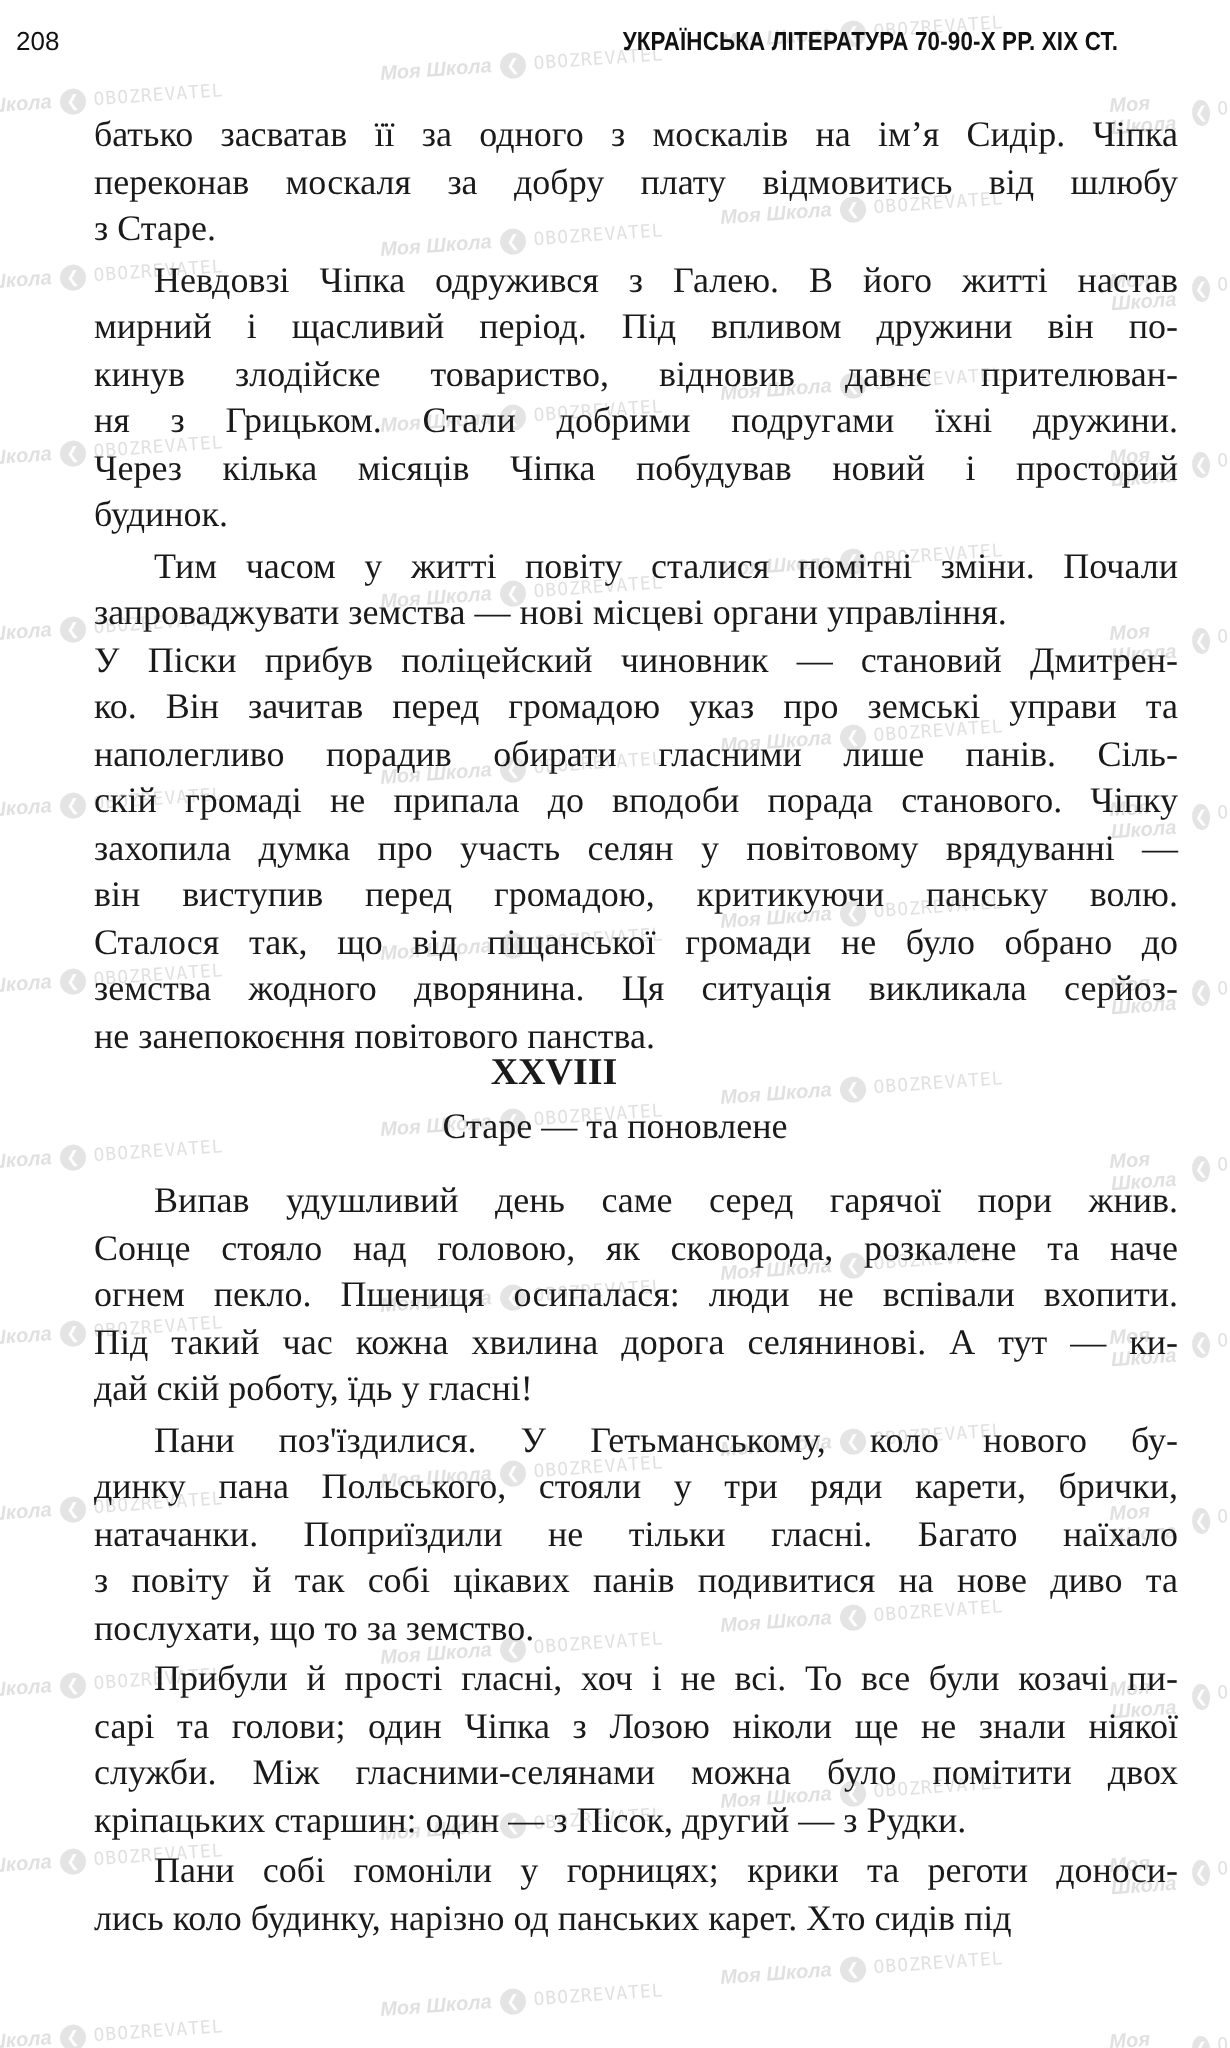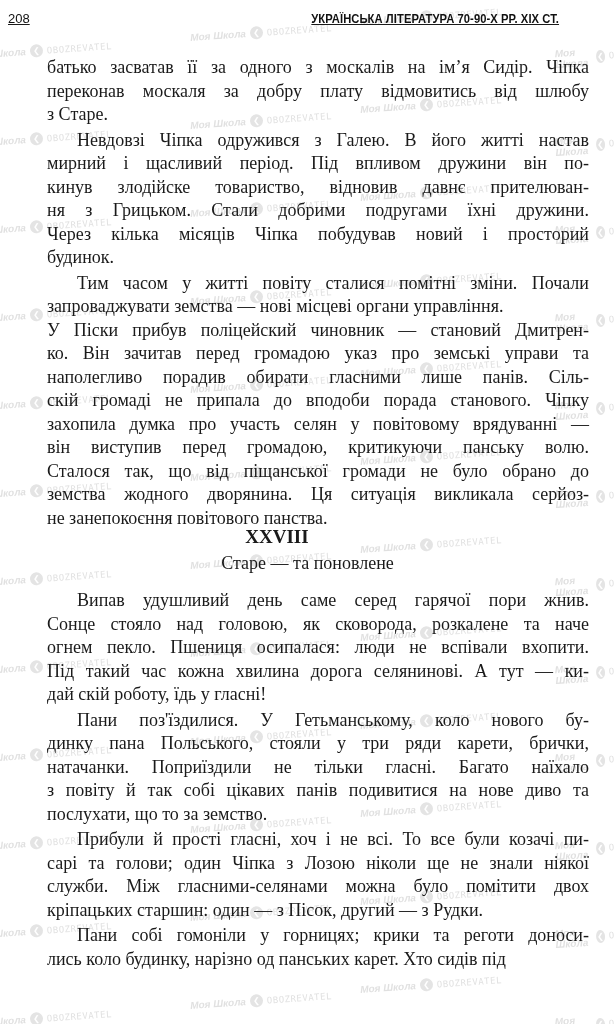--- a/index.html
+++ b/index.html
@@ -13,21 +13,21 @@
   .wm { position: absolute; display: flex; align-items: center; gap: 4px;
         transform: rotate(-4deg); opacity: 0.55; }
   .wm .ms { font-family: "Liberation Sans", sans-serif; font-style: italic; font-weight: bold;
             font-size: 10px; color: #c8c8c8; }
   .wm .circ { width: 13px; height: 13px; border-radius: 50%; background: #cfcfcf;
               display: inline-flex; align-items: center; justify-content: center;
               color: #fff; font-size: 8px; font-family: "DejaVu Sans", sans-serif; }
   .wm .ob { font-family: "DejaVu Sans Mono", monospace; font-size: 9px; color: #c8c8c8; letter-spacing: 0.5px; }
   .content { position: relative; z-index: 1; }
   .header { position: absolute; top: 8px; left: 8px; right: 56px; height: 20px;
-            display: flex; justify-content: space-between; align-items: center; text-decoration: underline; }
+            display: flex; justify-content: space-between; align-items: flex-end; }
   .page-num { font-family: "Liberation Sans", sans-serif; font-size: 13px; color: #111; }
   .running-title { font-family: "Liberation Sans", sans-serif; font-size: 13px; font-weight: bold;
                    color: #111; letter-spacing: 0.1px; transform: scaleX(0.86); transform-origin: right; }
   .block { position: absolute; left: 47px; width: 542px; font-size: 18px; line-height: 23.5px; }
   .line { display: block; text-align: justify; text-align-last: justify; white-space: nowrap; height: 23.5px; overflow: visible; }
   .line.last { text-align-last: left; }
   .line.indent { padding-left: 30px; }
   .chapter-num { position: absolute; top: 526px; left: 0; width: 554px; text-align: center;
                  font-size: 19px; font-weight: bold; }
   .chapter-title { position: absolute; top: 553px; left: 0; width: 615px; text-align: center;

